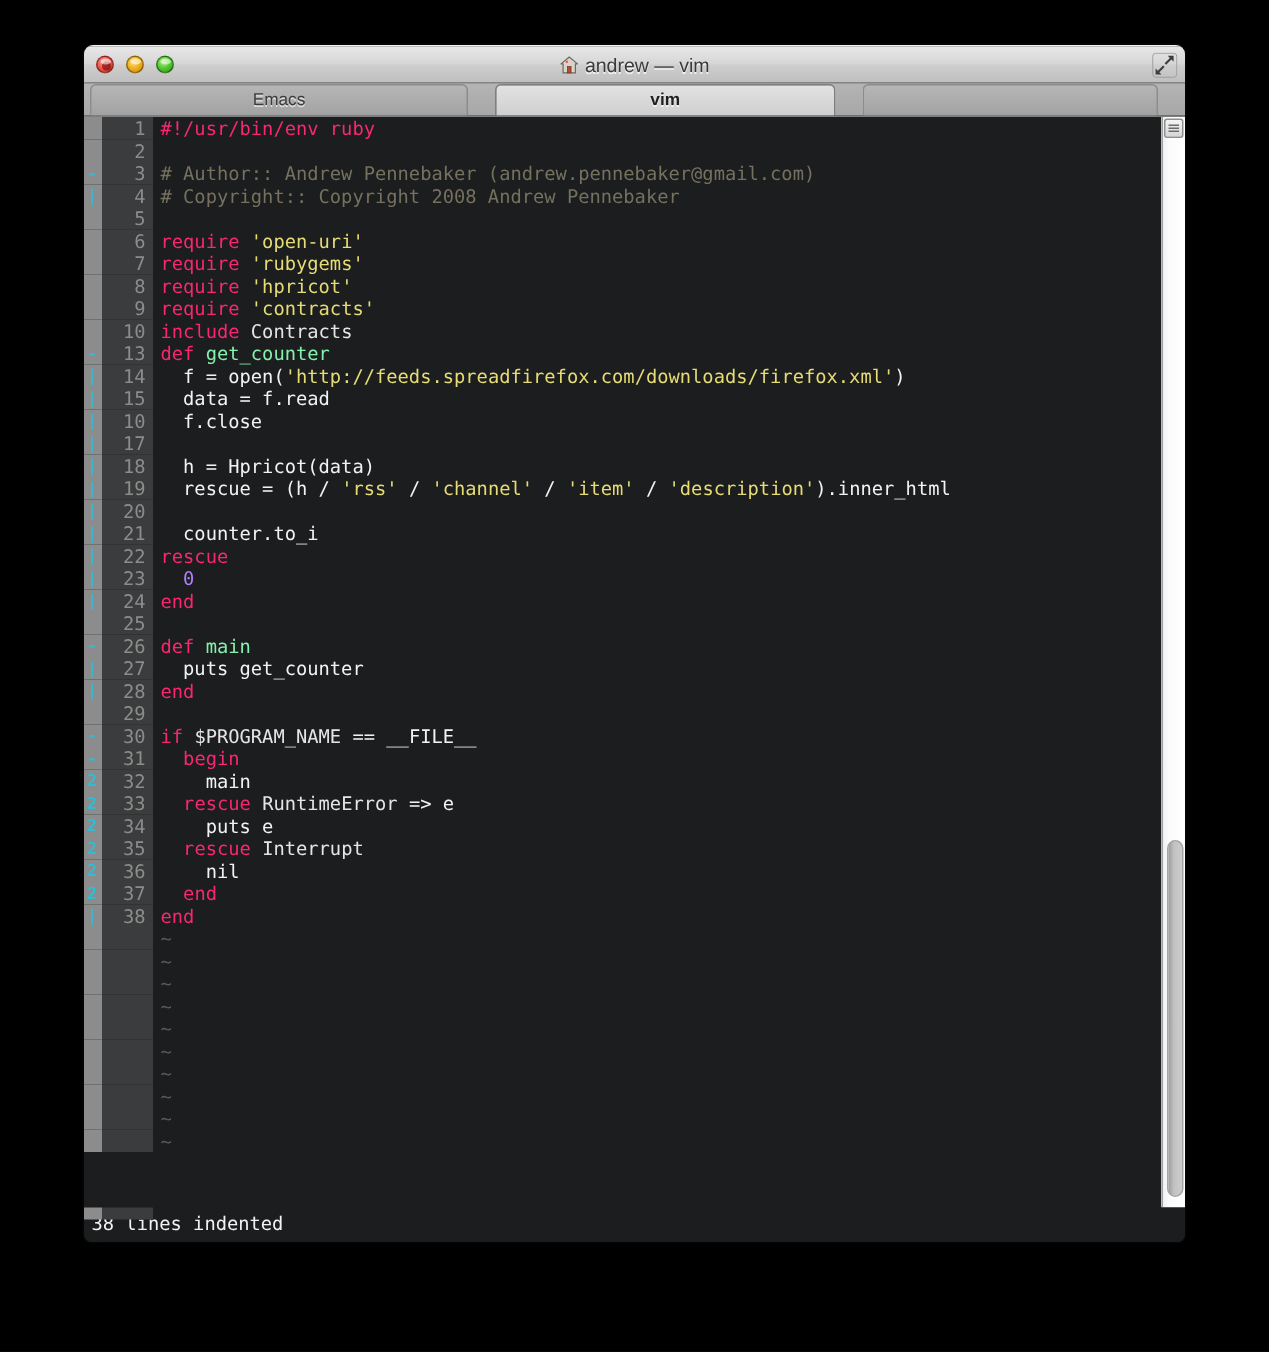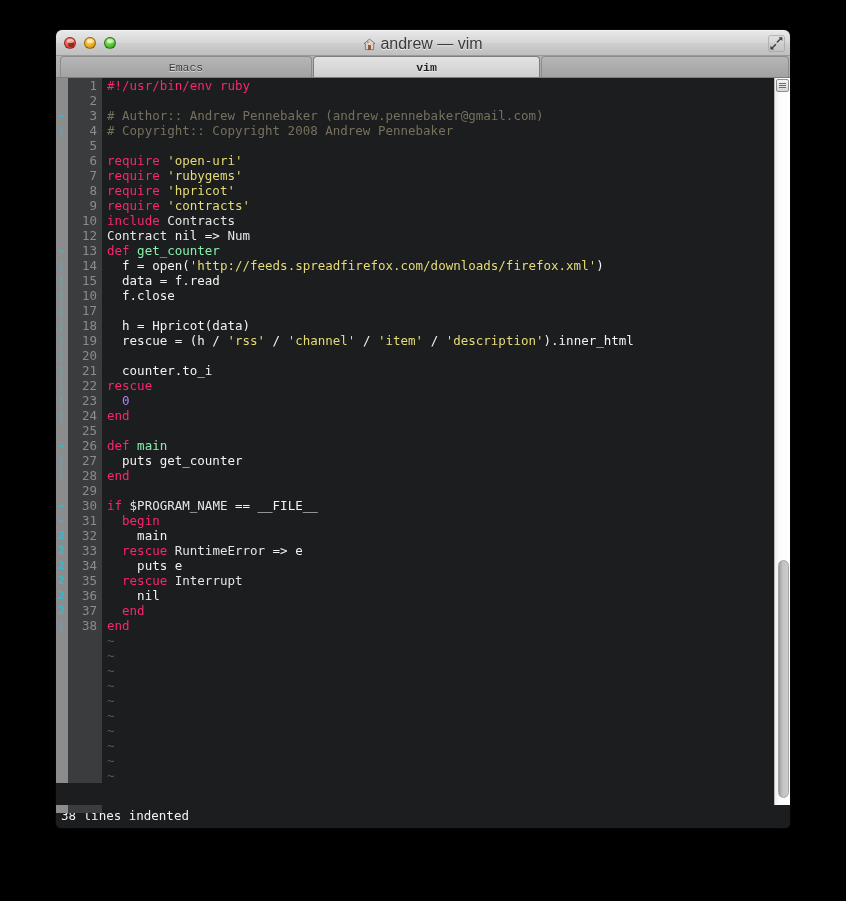--- a/index.html
+++ b/index.html
@@ -65,21 +65,21 @@
     background: rgba(110,12,6,0.65);
   }
 
   #window-title {
     position: absolute;
     left: 0; right: 0; top: 0;
     height: 20px;
     line-height: 26px;
     text-align: center;
     font-family: "Liberation Sans", sans-serif;
-    font-size: 16px;
+    font-size: 13px;
     color: #3a3a3a;
     text-shadow: 0 1px 0 rgba(255,255,255,0.75);
     white-space: nowrap;
   }
   #home-icon {
     display: inline-block;
     vertical-align: -2px;
     margin-right: 4px;
   }
 
@@ -97,29 +97,29 @@
     background: linear-gradient(to bottom, #b4b4b4 0%, #a7a7a7 100%);
     border-bottom: 1px solid #7e7e7e;
     display: flex;
     align-items: flex-end;
     padding-left: 4px;
   }
   .tab {
     height: 21px;
     line-height: 21px;
     text-align: center;
-    font-family: Liberation Mono, monospace;
+    font-family: Liberation Sans, sans-serif;
     font-size: 11.5px;
     color: #3c3c3c;
     text-shadow: 0 1px 0 rgba(255,255,255,0.6);
     border-left: 1px solid #8c8c8c;
     border-right: 1px solid #8c8c8c;
     border-top: 1px solid #8c8c8c;
     border-radius: 4px 4px 0 0;
-    margin-right: 1px;
+    margin-right: 18px;
     cursor: default;
     white-space: nowrap;
     overflow: hidden;
   }
   .tab.inactive {
     background: linear-gradient(to bottom, #b6b6b6 0%, #a2a2a2 100%);
     width: 252px;
   }
   .tab.active {
     background: linear-gradient(to bottom, #e2e2e2 0%, #cfcfcf 100%);
@@ -308,21 +308,20 @@
         <div class="code-line"><div class="foldcol plain">&nbsp;</div><div class="lnum">1</div><div class="src"><span class="k">#!/usr/bin/env ruby</span></div></div>
         <div class="code-line"><div class="foldcol plain">&nbsp;</div><div class="lnum">2</div><div class="src">&nbsp;</div></div>
         <div class="code-line"><div class="foldcol">-</div><div class="lnum">3</div><div class="src"><span class="c"># Author:: Andrew Pennebaker (andrew.pennebaker@gmail.com)</span></div></div>
         <div class="code-line"><div class="foldcol">|</div><div class="lnum">4</div><div class="src"><span class="c"># Copyright:: Copyright 2008 Andrew Pennebaker</span></div></div>
         <div class="code-line"><div class="foldcol plain">&nbsp;</div><div class="lnum">5</div><div class="src">&nbsp;</div></div>
         <div class="code-line"><div class="foldcol plain">&nbsp;</div><div class="lnum">6</div><div class="src"><span class="k">require</span><span class="pl"> </span><span class="s">'open-uri'</span></div></div>
         <div class="code-line"><div class="foldcol plain">&nbsp;</div><div class="lnum">7</div><div class="src"><span class="k">require</span><span class="pl"> </span><span class="s">'rubygems'</span></div></div>
         <div class="code-line"><div class="foldcol plain">&nbsp;</div><div class="lnum">8</div><div class="src"><span class="k">require</span><span class="pl"> </span><span class="s">'hpricot'</span></div></div>
         <div class="code-line"><div class="foldcol plain">&nbsp;</div><div class="lnum">9</div><div class="src"><span class="k">require</span><span class="pl"> </span><span class="s">'contracts'</span></div></div>
         <div class="code-line"><div class="foldcol plain">&nbsp;</div><div class="lnum">10</div><div class="src"><span class="k">include</span><span class="pl"> </span><span class="t">Contracts</span></div></div>
-        <div class="code-line"><div class="foldcol plain">&nbsp;</div><div class="lnum">12</div><div class="src"><span class="t">Contract</span><span class="pl"> nil =&gt; </span><span class="t">Num</span></div></div>
         <div class="code-line"><div class="foldcol">-</div><div class="lnum">13</div><div class="src"><span class="k">def</span><span class="pl"> </span><span class="fn">get_counter</span></div></div>
         <div class="code-line"><div class="foldcol">|</div><div class="lnum">14</div><div class="src"><span class="pl">  f = open(</span><span class="s">'http://feeds.spreadfirefox.com/downloads/firefox.xml'</span><span class="pl">)</span></div></div>
         <div class="code-line"><div class="foldcol">|</div><div class="lnum">15</div><div class="src"><span class="pl">  data = f.read</span></div></div>
         <div class="code-line"><div class="foldcol">|</div><div class="lnum">10</div><div class="src"><span class="pl">  f.close</span></div></div>
         <div class="code-line"><div class="foldcol">|</div><div class="lnum">17</div><div class="src">&nbsp;</div></div>
         <div class="code-line"><div class="foldcol">|</div><div class="lnum">18</div><div class="src"><span class="pl">  h = Hpricot(data)</span></div></div>
         <div class="code-line"><div class="foldcol">|</div><div class="lnum">19</div><div class="src"><span class="pl">  rescue = (h / </span><span class="s">'rss'</span><span class="pl"> / </span><span class="s">'channel'</span><span class="pl"> / </span><span class="s">'item'</span><span class="pl"> / </span><span class="s">'description'</span><span class="pl">).inner_html</span></div></div>
         <div class="code-line"><div class="foldcol">|</div><div class="lnum">20</div><div class="src">&nbsp;</div></div>
         <div class="code-line"><div class="foldcol">|</div><div class="lnum">21</div><div class="src"><span class="pl">  counter.to_i</span></div></div>
         <div class="code-line"><div class="foldcol">|</div><div class="lnum">22</div><div class="src"><span class="k">rescue</span></div></div>

